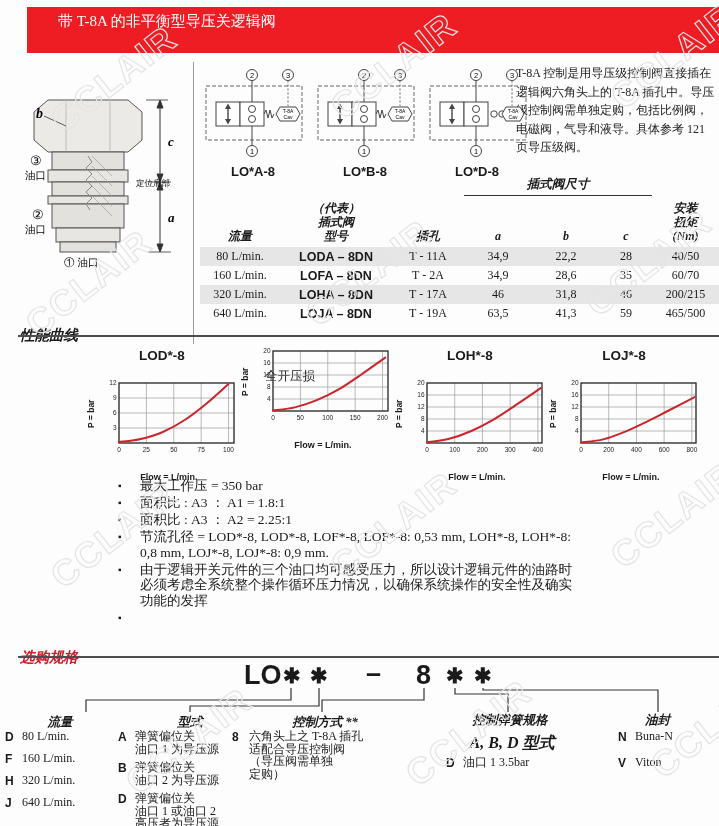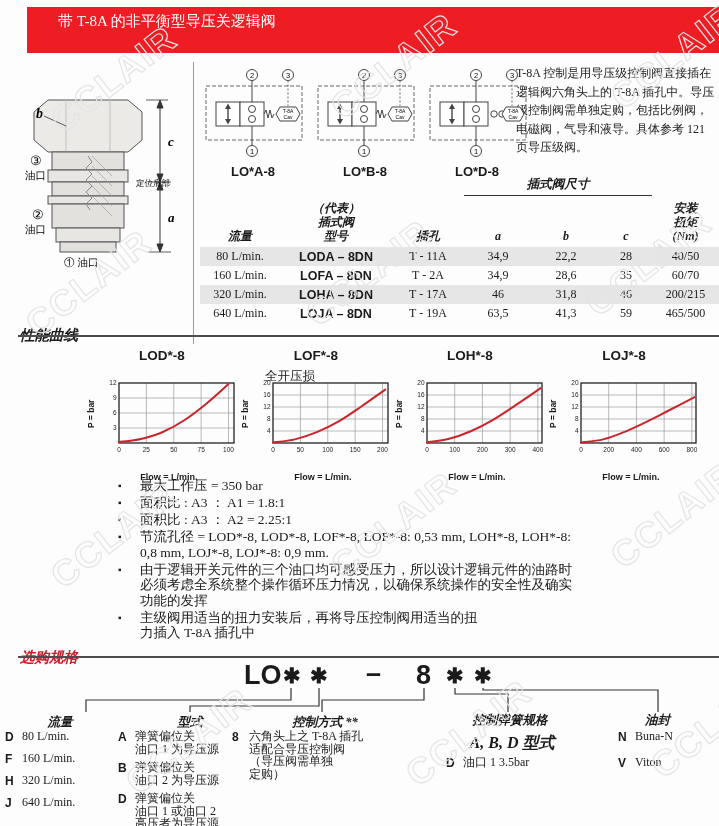--- a/index.html
+++ b/index.html
@@ -306,21 +306,20 @@
             <line x1="22" y1="18" x2="137" y2="18" stroke="#9b9b9b" stroke-width="0.7"></line>
             <text x="19.5" y="20.2" font-size="6.5" text-anchor="end" fill="#222">9</text>
             <text x="19.5" y="5.2" font-size="6.5" text-anchor="end" fill="#222">12</text>
             <rect x="22" y="3" width="115" height="60" fill="none" stroke="#222" stroke-width="1.3"></rect>
             <path d="M22.0,62.0 C25.7,61.5 36.6,60.7 43.9,59.0 C51.2,57.3 58.5,55.2 65.8,52.0 C73.1,48.8 80.4,44.8 87.7,40.0 C95.0,35.3 102.3,29.5 109.6,23.5 C116.9,17.5 127.9,7.3 131.5,4.0" fill="none" stroke="#c9252c" stroke-width="2" stroke-linecap="round"></path>
           </svg></div>
     </div>
     <div class="chart-xlabel">Flow = L/min.</div>
   </div>
   <div class="chart" id="chart-1">
-    <div class="chart-title">LOF*-8</div>
     <div class="chart-body">
       <div class="chart-ylabel">P = bar</div>
       <div class="chart-plot"><svg width="141" height="88" viewBox="0 0 141 88">
             <text x="22" y="72" font-size="6.5" text-anchor="middle" fill="#222">0</text>
             <line x1="49.38095238095238" y1="3" x2="49.38095238095238" y2="63" stroke="#9b9b9b" stroke-width="0.7"></line>
             <text x="49.38095238095238" y="72" font-size="6.5" text-anchor="middle" fill="#222">50</text>
             <line x1="76.76190476190476" y1="3" x2="76.76190476190476" y2="63" stroke="#9b9b9b" stroke-width="0.7"></line>
             <text x="76.76190476190476" y="72" font-size="6.5" text-anchor="middle" fill="#222">100</text>
             <line x1="104.14285714285714" y1="3" x2="104.14285714285714" y2="63" stroke="#9b9b9b" stroke-width="0.7"></line>
             <text x="104.14285714285714" y="72" font-size="6.5" text-anchor="middle" fill="#222">150</text>
@@ -420,22 +419,20 @@
 0,8 mm, LOJ*-8, LOJ*-8: 0,9 mm.</div>
     </div>
   <div class="note">
       <div class="bullet">▪</div>
       <div class="txt">由于逻辑开关元件的三个油口均可感受压力，所以设计逻辑元件的油路时
 必须考虑全系统整个操作循环压力情况，以确保系统操作的安全性及确实
 功能的发挥</div>
     </div>
   <div class="note">
       <div class="bullet">▪</div>
-      <div class="txt">主级阀用适当的扭力安装后，再将导压控制阀用适当的扭
-力插入 T-8A 插孔中</div>
     </div>
 </div>
 
 <div class="abs sect sect-red" style="left:20px;top:636px;">选购规格</div>
 <div class="abs rule" style="left:18px;top:656px;width:701px;"></div>
 
 <span class="code-part" style="left:232px;top:660px;margin-left:12px;">LO</span>
 <span class="code-part code-star" style="left:283px;">✱</span>
 <span class="code-part code-star" style="left:310px;">✱</span>
 <span class="code-part" style="left:366px;top:658px;">–</span>

